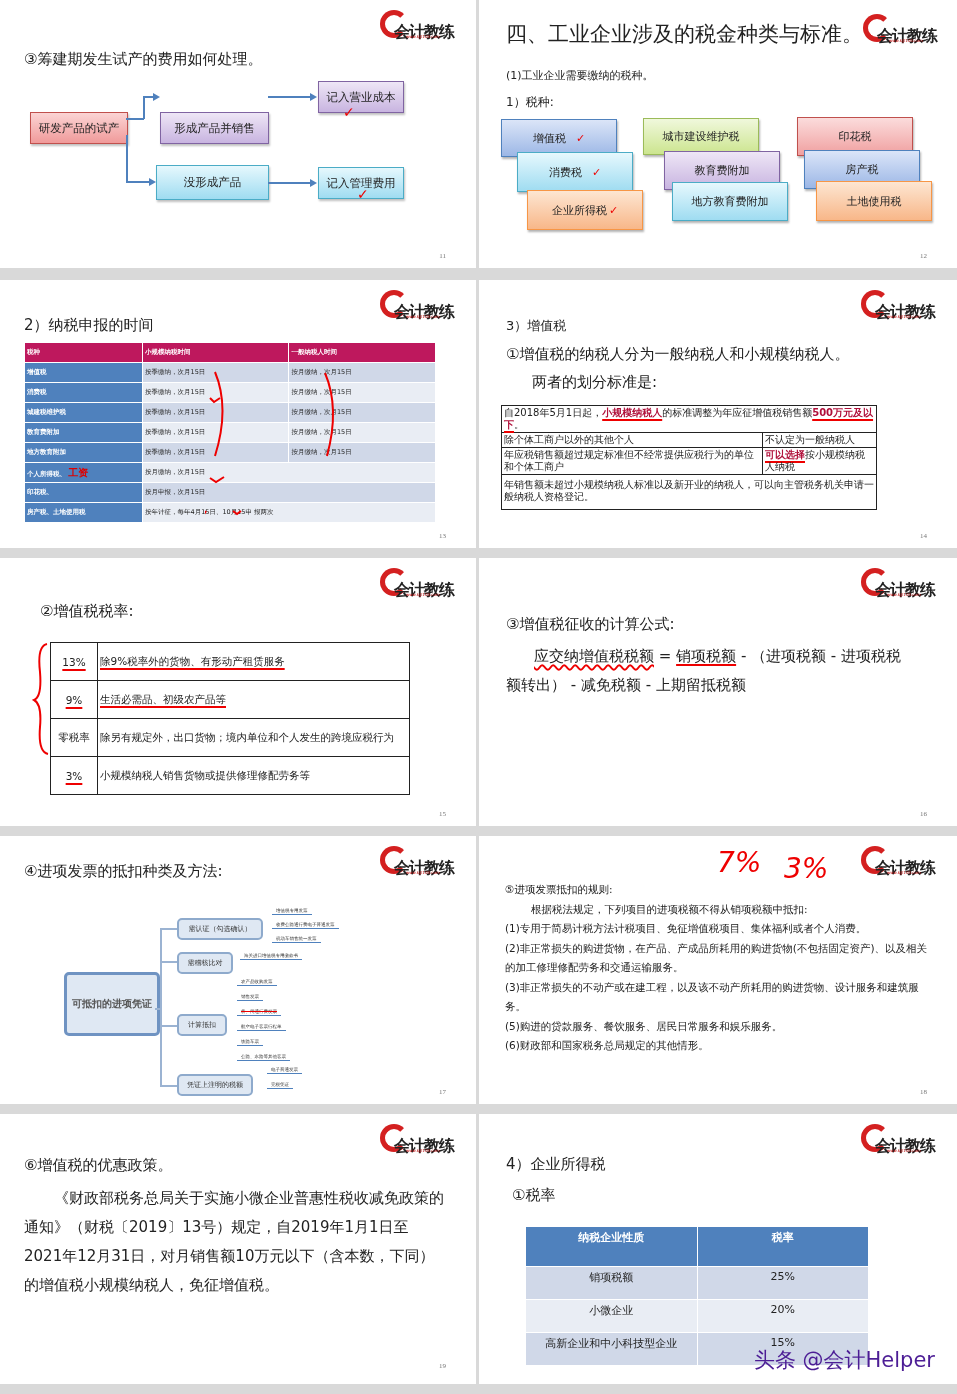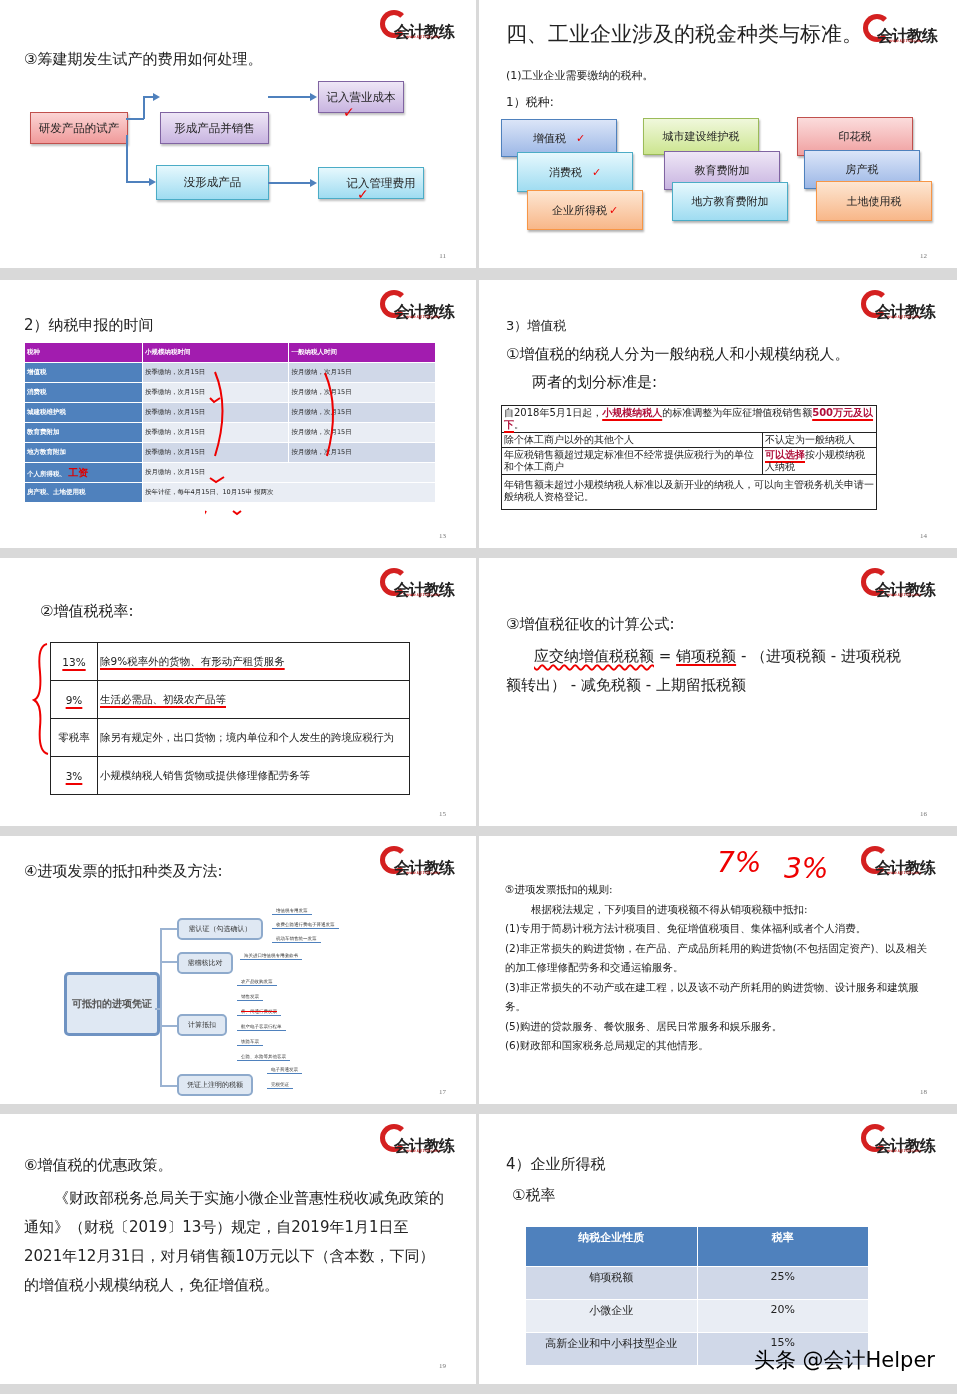--- a/index.html
+++ b/index.html
@@ -42,21 +42,21 @@
   .tb-blue { background:linear-gradient(#dbe5f8,#9cb7e6); border-color:#4f81bd; }
   .tb-cyan { background:linear-gradient(#e6f8fd,#9fdcf1); border-color:#4bacc6; }
   .tb-org  { background:linear-gradient(#fde6d2,#f8b789); border-color:#f79646; }
   .tb-grn  { background:linear-gradient(#f0f8dc,#cce58f); border-color:#9bbb59; }
   .tb-pur  { background:linear-gradient(#eee6f6,#c8b4e0); border-color:#8064a2; }
   .tb-red  { background:linear-gradient(#fbdcdc,#f0a0a0); border-color:#c0504d; }
 
   
   .tt { position:absolute; left:24px; top:62px; width:412px; border-collapse:collapse; font-size:6.5px; }
   .tt td { height:19px; padding:0 2px; border:1px solid #fff; }
-  .tt .hd td { background:#a21caf; color:#fff; font-weight:bold; }
+  .tt .hd td { background:#be185d; color:#fff; font-weight:bold; }
   .tt td.c0 { background:#4f81bd; color:#fff; font-weight:bold; width:113px; }
   .tt tr.odd td.cx { background:#d0d8e8; }
   .tt tr.even td.cx { background:#e9edf4; }
 
   
   .vt { position:absolute; left:22px; top:125px; width:376px; border-collapse:collapse; font-size:10px;
         border:1.5px solid #222; }
   .vt td { border:1px solid #222; padding:1px 2px; line-height:12px; vertical-align:top; }
   .dark-red { color:#b0103a; font-weight:bold; }
 
@@ -77,37 +77,37 @@
   .rules { position:absolute; left:26px; top:44px; width:428px; font-size:10.5px; line-height:19.5px; }
 
   
   .ct { position:absolute; left:46px; top:112px; width:344px; border-collapse:collapse; font-size:11px; text-align:center; }
   .ct td { border:1px solid #fff; }
   .ct .hd td { background:#4f81bd; color:#fff; font-weight:bold; height:35px; vertical-align:top; padding-top:3px; }
   .ct tr.odd td { background:#d0d8e8; height:28px; vertical-align:top; padding-top:3px; }
   .ct tr.even td { background:#e9edf4; height:28px; vertical-align:top; padding-top:3px; }
   .serif { font-family:"DejaVu Serif", serif; }
 
-  .credit { position:absolute; right:22px; bottom:10px; font-size:21px; color:#000000; white-space:nowrap; }
+  .credit { position:absolute; right:22px; bottom:10px; font-size:21px; color:#4c1d95; white-space:nowrap; }
 </style>
 </head>
 <body>
 
 <div class="slide left r0">
   <div class="logo">
       <div class="ring"></div>
       <span class="txt">会计教练</span>
       <span class="url">www.kjjl100.com</span>
     </div>
   <div class="title" style="left:24px;top:50px;">③筹建期发生试产的费用如何处理。</div>
   <div class="fbox fred" style="left:30px;top:112px;width:96px;height:30px;">研发产品的试产</div>
   <div class="fbox fpur" style="left:160px;top:81px;width:107px;height:30px;margin-top:31px;">形成产品并销售</div>
   <div class="fbox fcyn" style="left:156px;top:165px;width:111px;height:33px;">没形成产品</div>
   <div class="fbox fpur" style="left:318px;top:81px;width:84px;height:30px;">记入营业成本</div>
-  <div class="fbox fcyn" style="left:318px;top:167px;width:84px;height:30px;padding-left:20px;">记入管理费用</div>
+  <div class="fbox fcyn" style="left:318px;top:167px;width:84px;height:30px;">记入管理费用</div>
 
   <div class="arrow" style="left:126px;top:118px;width:18px;"></div>
   <div class="arrow v" style="left:143px;top:96px;height:23px;"></div>
   <div class="arrow" style="left:143px;top:96px;width:10px;"></div>
   <div class="ahead" style="left:153px;top:93px;"></div>
   <div class="arrow v" style="left:126px;top:135px;height:47px;"></div>
   <div class="arrow" style="left:126px;top:181px;width:23px;"></div>
   <div class="ahead" style="left:149px;top:178px;"></div>
   <div class="arrow" style="left:268px;top:96px;width:42px;"></div>
   <div class="ahead" style="left:310px;top:93px;"></div>
@@ -183,20 +183,24 @@
           <td class="cx">按月缴纳，次月15日</td>
         </tr>
     <tr class="odd">
           <td class="c0">地方教育附加</td>
           <td class="cx">按季缴纳，次月15日</td>
           <td class="cx">按月缴纳，次月15日</td>
         </tr>
     <tr class="even">
           <td class="c0"><span>个人所得税、</span> <span class="red" style="font-size:10px;">工资</span></td>
           <td class="cx" colspan="2">按月缴纳，次月15日</td>
+        </tr>
+    <tr class="odd">
+          <td class="c0">印花税、</td>
+          <td class="cx" colspan="2">按月申报，次月15日</td>
         </tr>
     <tr class="even">
           <td class="c0">房产税、土地使用税</td>
           <td class="cx" colspan="2">按年计征，每年4月15日、10月15申 报两次</td>
         </tr>
   </tbody>
     </table>
   <svg style="position:absolute;left:205px;top:88px;" width="140" height="150">
     <path d="M10 4 Q25 40 10 88" stroke="#e00" stroke-width="2" fill="none"></path>
     <path d="M120 5 Q135 40 122 88" stroke="#e00" stroke-width="2" fill="none"></path>

